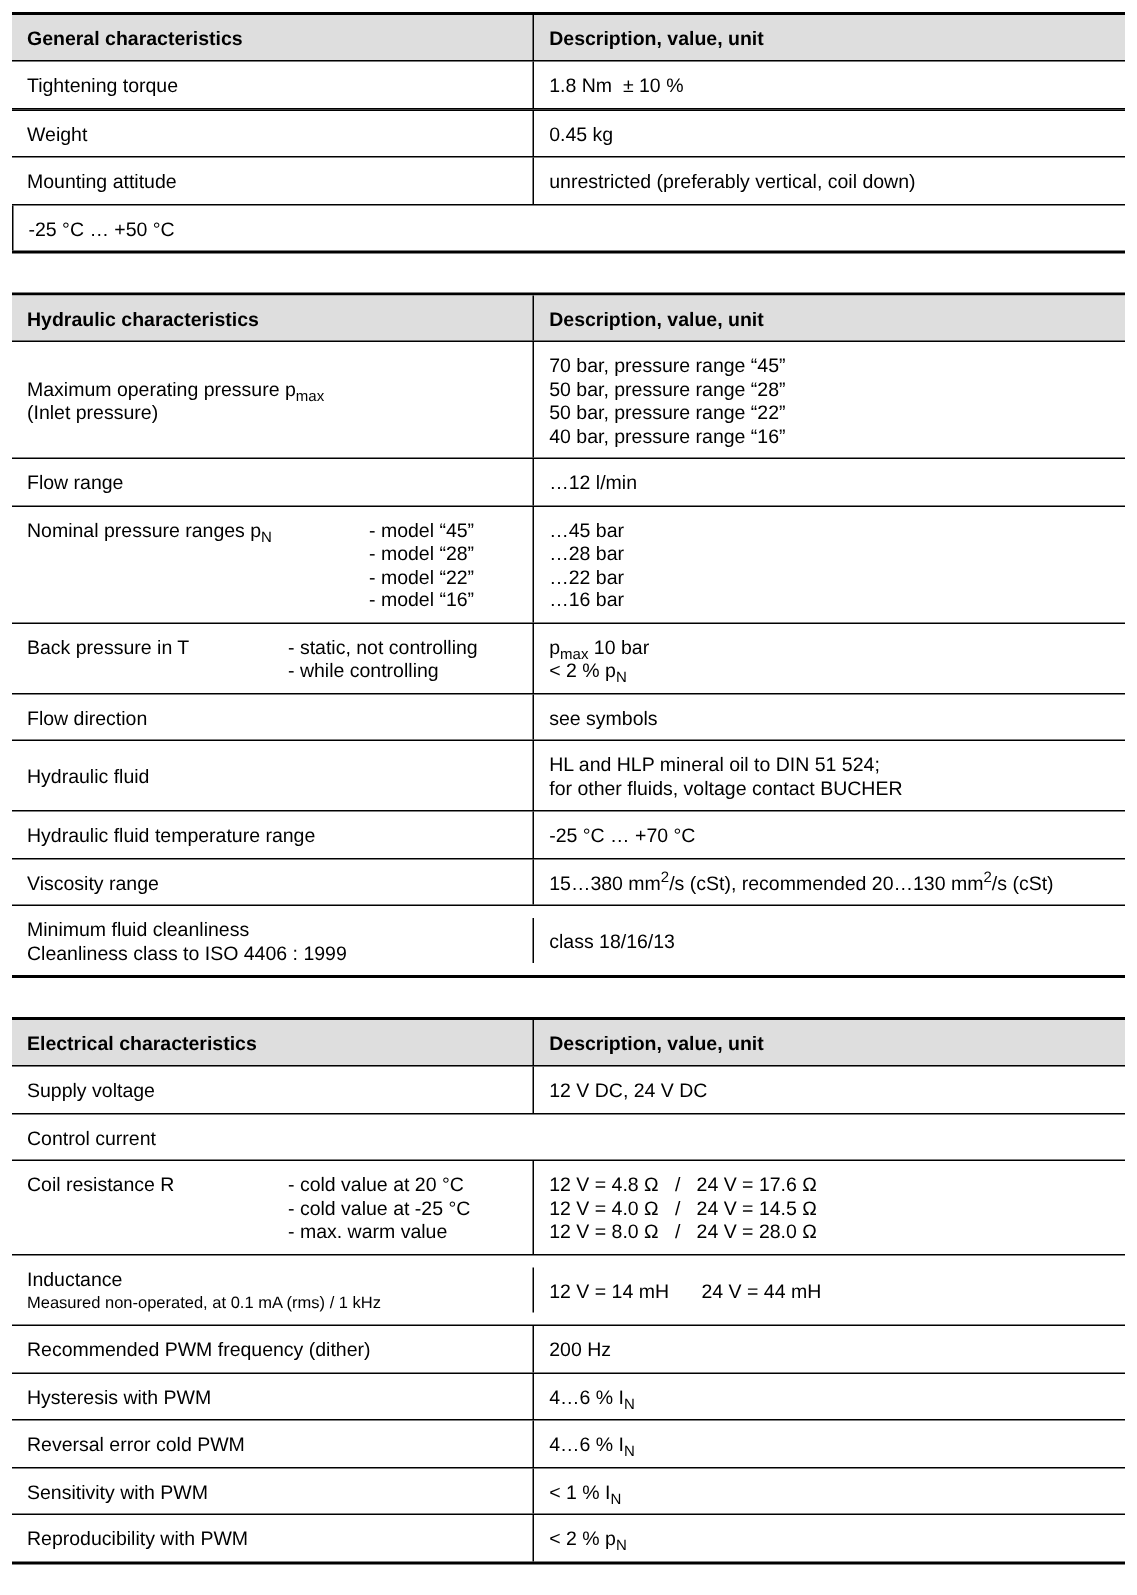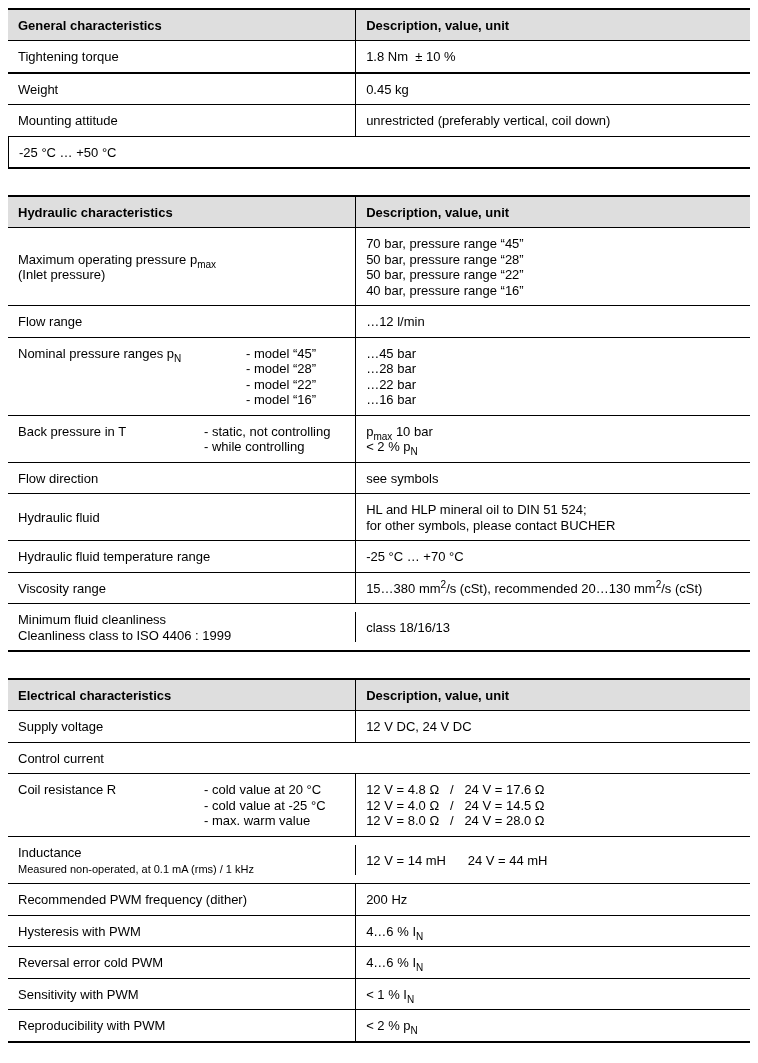--- a/index.html
+++ b/index.html
@@ -18,21 +18,21 @@
   }
   .mt { margin-top: 26px; }
   .trow { display: flex; border-bottom: 1px solid #000; align-items: center; }
   .trow:last-child { border-bottom: none; }
   .c1 { width: 370px; padding: 8px 10px 7px 10px; }
   .c2 { width: 421px; border-left: 1px solid #000; padding: 8px 10px 7px 10px; }
   .thead { background: #dedede; font-weight: bold; }
   .line { position: relative; line-height: 15.5px; min-height: 15.5px; white-space: pre-wrap; }
   .off { position: absolute; top: 0; white-space: nowrap; }
   .off-a { left: 216px; margin-left: 12px; }
-  .off-b { left: 174px; margin-left: 12px; }
+  .off-b { left: 174px; }
   sub { font-size: 10px; line-height: 0; }
   sup { font-size: 10px; line-height: 0; }
   .note { font-size: 11px; line-height: 13px; margin-top: 3px; white-space: pre-wrap; }
 </style>
 </head>
 <body>
 
 <div class="page">
 
   <div class="spec-table">
@@ -135,21 +135,21 @@
           <div class="line">see symbols</div>
         </div>
     </div>
 
     <div class="trow">
       <div class="c1">
           <div class="line">Hydraulic fluid</div>
         </div>
       <div class="c2">
         <div class="line">HL and HLP mineral oil to DIN 51 524;</div>
-        <div class="line">for other symbols, please contact BUCHER</div>
+        <div class="line">for other fluids, voltage contact BUCHER</div>
       </div>
     </div>
 
     <div class="trow">
       <div class="c1">
           <div class="line">Hydraulic fluid temperature range</div>
         </div>
       <div class="c2">
           <div class="line">-25 °C … +70 °C</div>
         </div>

